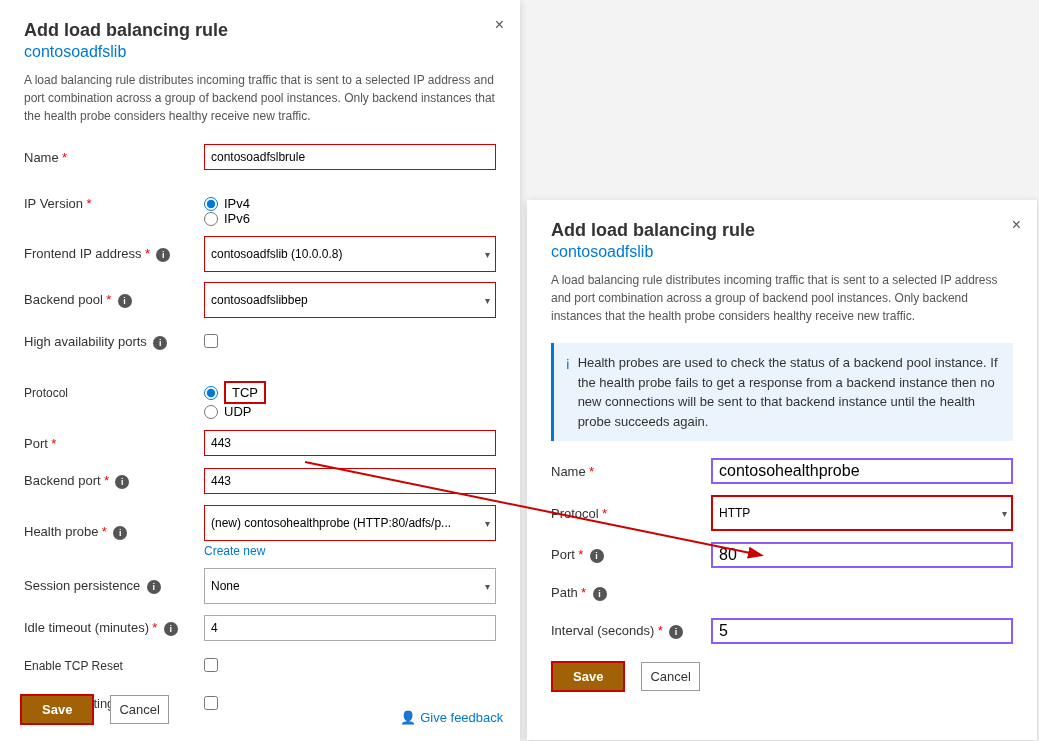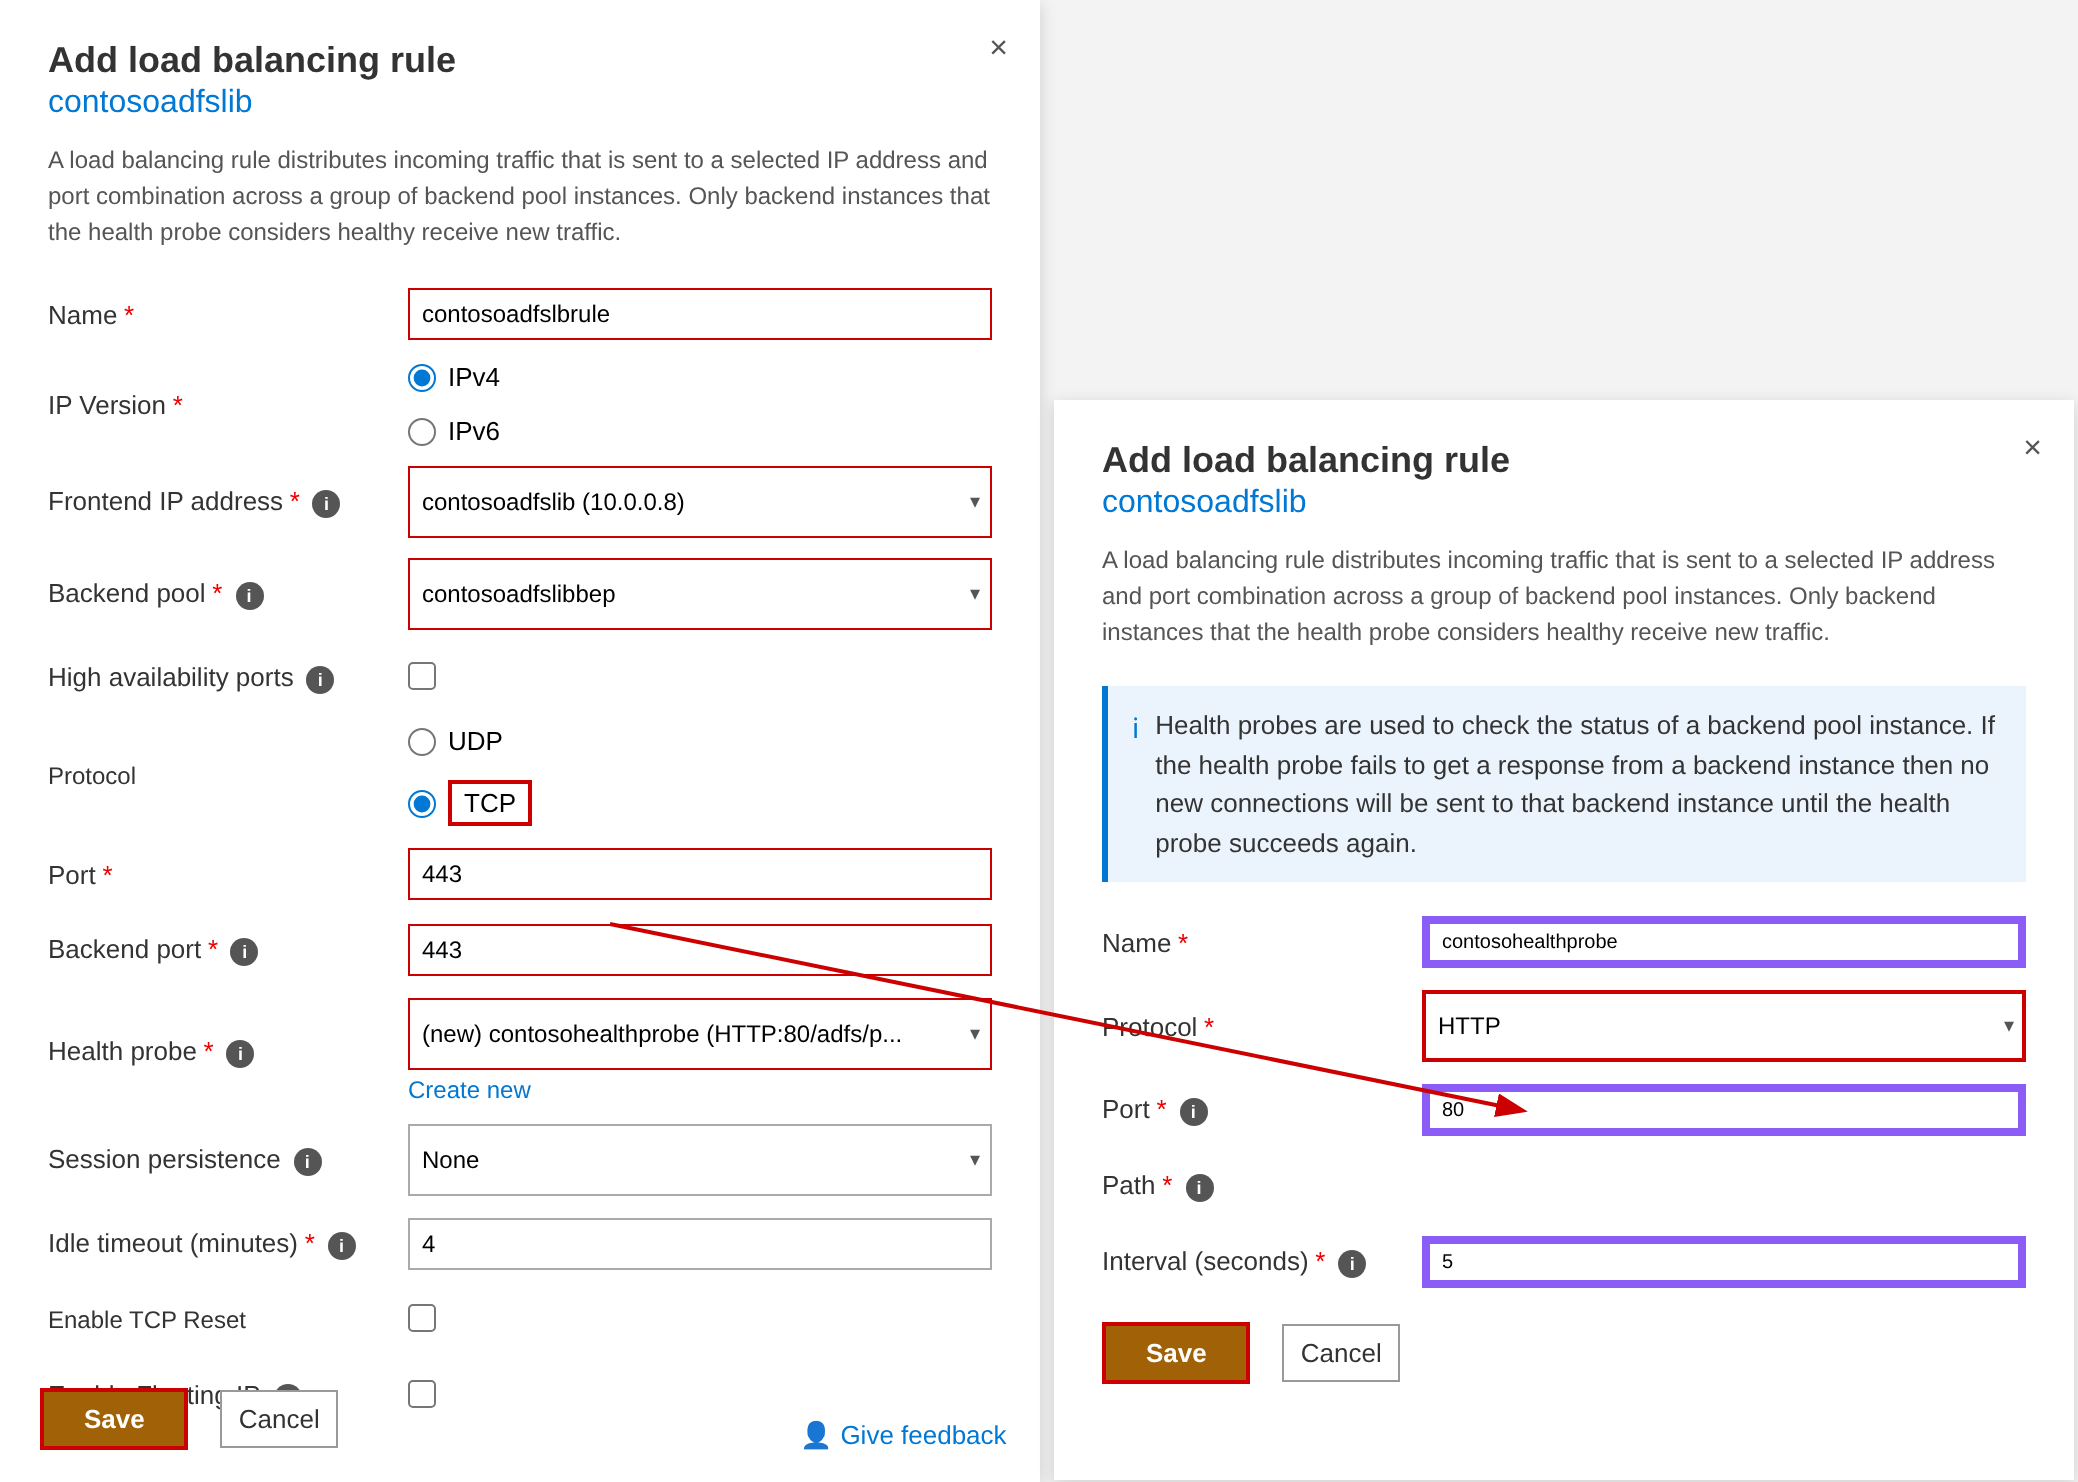--- a/index.html
+++ b/index.html
@@ -111,21 +111,22 @@
       top: 50%;
       transform: translateY(-50%);
       pointer-events: none;
       font-size: 10px;
       color: #555;
     }
 
     .radio-group {
       display: flex;
       flex-direction: column;
-      gap: 12px;
+      gap: 0;
+      margin-top: 15px;
     }
 
     .radio-row {
       display: flex;
       align-items: center;
       gap: 6px;
     }
 
     .radio-input {
       accent-color: #0078d4;
@@ -234,23 +235,23 @@
       flex-shrink: 0;
       color: #333;
       font-size: 12px;
     }
 
     .right-form-control {
       flex: 1;
     }
 
     .text-input-right {
-      border: 4px solid #8b5cf6;
+      border: 2px solid #8b5cf6;
       padding: 4px 6px;
-      font-size: 10px;
+      font-size: 16px;
       width: 100%;
       height: 26px;
       outline: none;
     }
 
     .not-used-text {
       font-size: 12px;
       color: #555;
     }
 
@@ -347,26 +348,26 @@
     </div>
     <div class="form-control-wrap">
       <input type="checkbox" class="checkbox-input" style="">
     </div>
   </div>
 
   <div class="form-row">
     <div class="form-label">Protocol</div>
     <div class="form-control-wrap radio-group">
       <div class="radio-row">
+        <input type="radio" class="radio-input" name="proto" checked="" style="">
+        <label style="border:2px solid #c00; padding:2px 6px;">TCP</label>
+      </div>
+      <div class="radio-row">
         <input type="radio" class="radio-input" name="proto" style="">
         <label>UDP</label>
-      </div>
-      <div class="radio-row">
-        <input type="radio" class="radio-input" name="proto" checked="" style="">
-        <label style="border:2px solid #c00; padding:2px 6px;">TCP</label>
       </div>
     </div>
   </div>
 
   <div class="form-row">
     <div class="form-label">
       <span>Port</span>
       <span class="required-star">*</span>
     </div>
     <div class="form-control-wrap">

